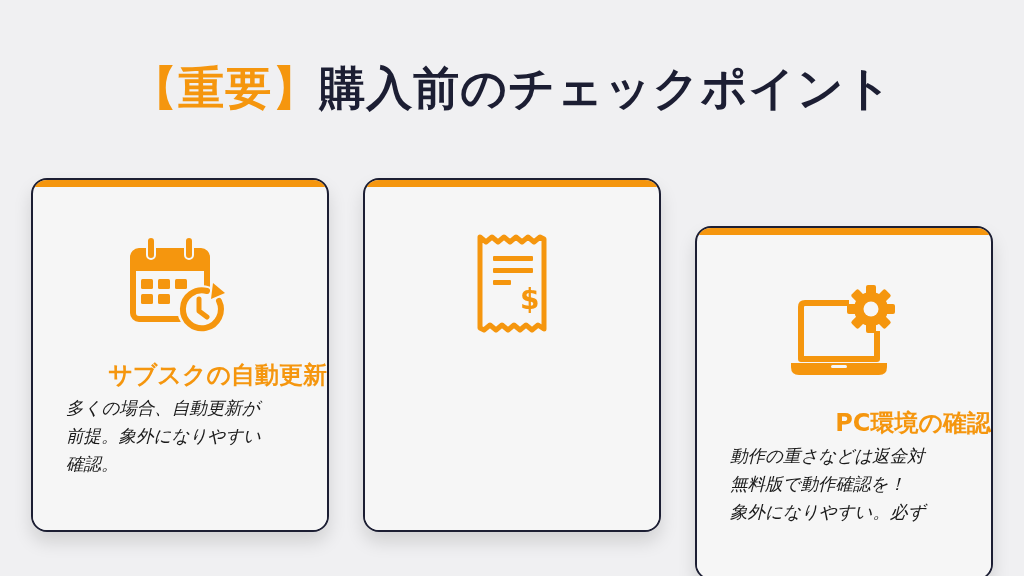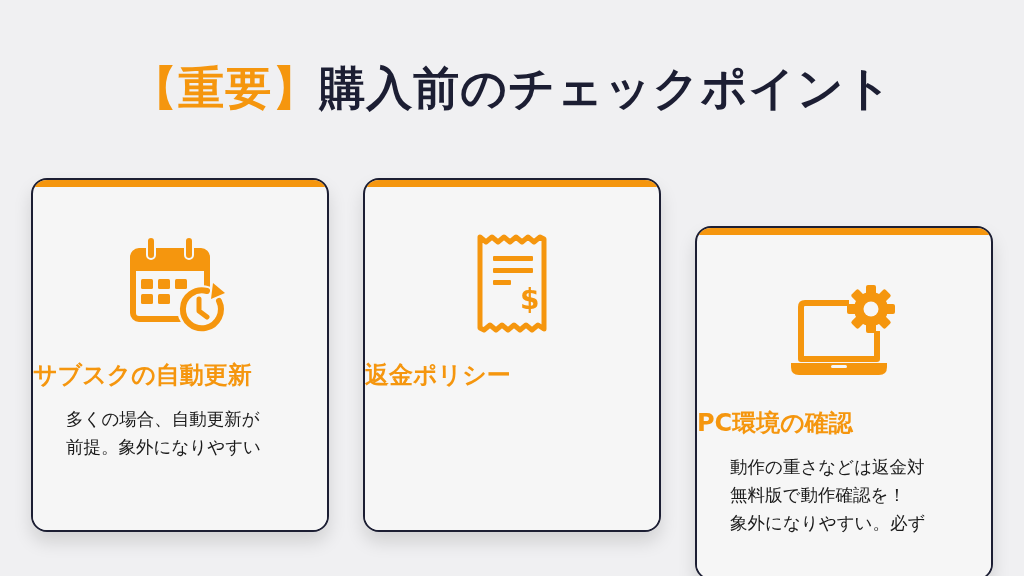--- a/index.html
+++ b/index.html
@@ -66,34 +66,35 @@
       transform: translateX(-50%);
       width: 110px;
       height: 110px;
     }
     .icon svg { width: 100%; height: 100%; display: block; }
     .card-title {
       position: absolute;
       top: 172px;
       left: 0;
       right: 0;
-      text-align: left;
+      text-align: right;
       font-size: 24px;
       font-weight: bold;
       color: #f5960e;
       white-space: nowrap;
     }
     .card-body {
       position: absolute;
-      top: 218px;
+      top: 207px;
       left: 33px;
       right: 28px;
       font-size: 17.5px;
       line-height: 28px;
       color: #1a1a1a;
+      font-style: italic;
     }
     .card2 .card-body { left: 28px; }
     .line { display: block; white-space: nowrap; }
   </style>
 </head>
 <body>
 
 <div class="title">
   <span class="accent">【重要】</span><span>購入前のチェックポイント</span>
 </div>
@@ -119,36 +120,36 @@
         <circle cx="76" cy="78" r="24" fill="#f6f6f6"></circle>
         <path d="M 94 70 A 19 19 0 1 1 82 60" fill="none" stroke="#f5960e" stroke-width="6" stroke-linecap="round"></path>
         <polygon points="88,52 100,62 86,68" fill="#f5960e"></polygon>
         <path d="M 74 68 L 74 80 L 82 86" fill="none" stroke="#f5960e" stroke-width="5" stroke-linecap="round" stroke-linejoin="round"></path>
       </svg>
     </div>
     <div class="card-title">サブスクの自動更新</div>
     <div class="card-body">
       <span class="line">多くの場合、自動更新が</span>
       <span class="line">前提。象外になりやすい</span>
+      <span class="line">確認。</span>
     </div>
   </div>
 </div>
 
 <div class="card card2">
   <div class="inner">
     <div class="icon">
       <svg viewBox="0 0 110 110">
         <path d="M 23 6 L 29 11 L 35 6 L 41 11 L 47 6 L 53 11 L 59 6 L 65 11 L 71 6 L 77 11 L 83 6 L 87 8 L 87 98 L 81 94 L 75 99 L 69 94 L 63 99 L 57 94 L 51 99 L 45 94 L 39 99 L 33 94 L 27 99 L 23 97 Z" fill="none" stroke="#f5960e" stroke-width="5" stroke-linejoin="round"></path>
         <rect x="36" y="25" width="40" height="5" rx="1" fill="#f5960e"></rect>
         <rect x="36" y="37" width="40" height="5" rx="1" fill="#f5960e"></rect>
         <rect x="36" y="49" width="18" height="5" rx="1" fill="#f5960e"></rect>
         <text x="63" y="78" font-family="DejaVu Sans, sans-serif" font-size="28" font-weight="bold" fill="#f5960e">$</text>
       </svg>
     </div>
-    <div class="card-title">返金ポリシー</div>
   </div>
 </div>
 
 <div class="card card3">
   <div class="inner">
     <div class="icon">
       <svg viewBox="0 0 110 110">
 
         <path d="M 60 24 L 16 24 Q 12 24 12 28 L 12 80 L 88 80 L 88 52" fill="none" stroke="#f5960e" stroke-width="6" stroke-linejoin="round"></path>
 

